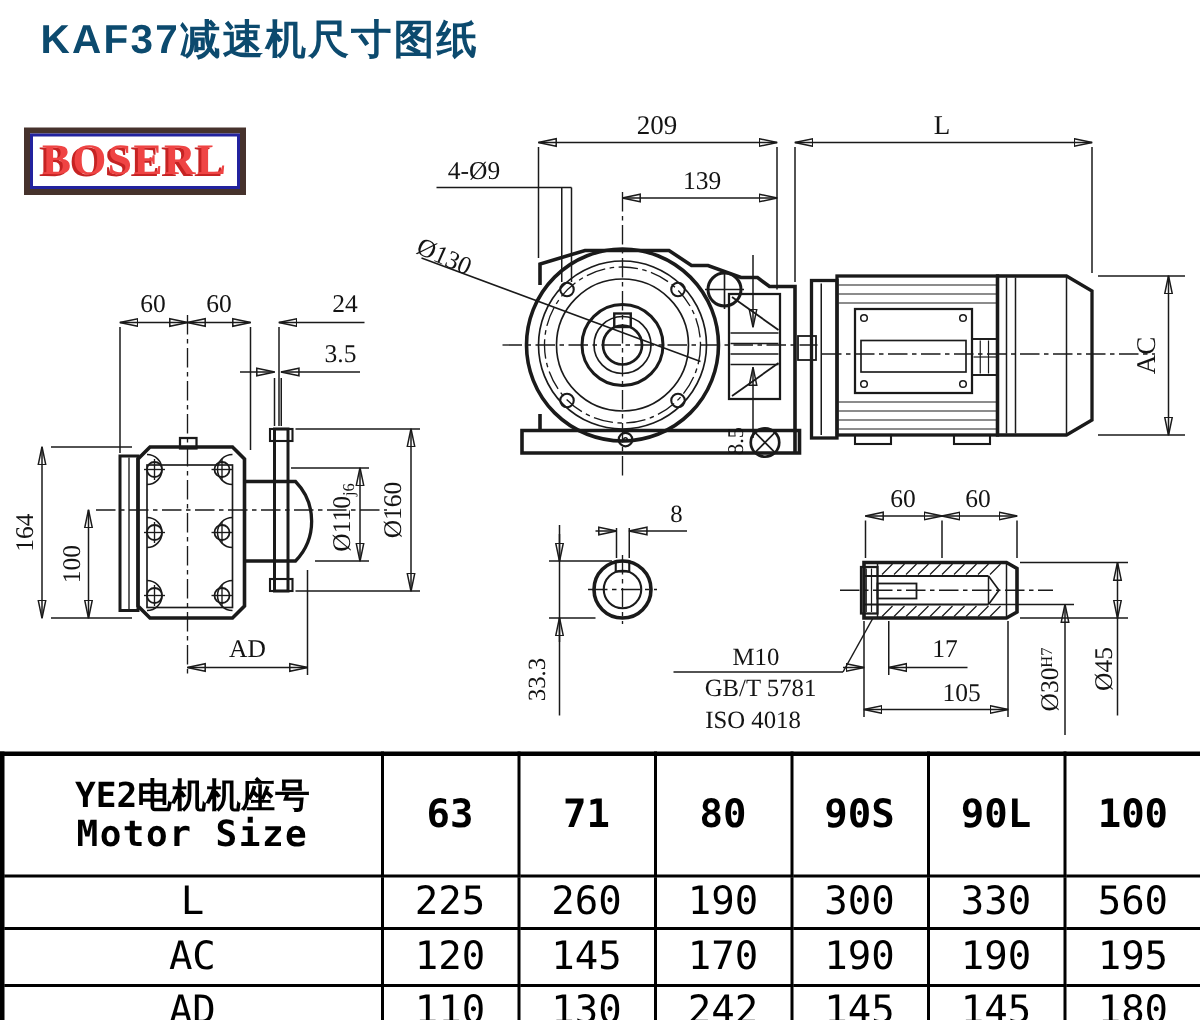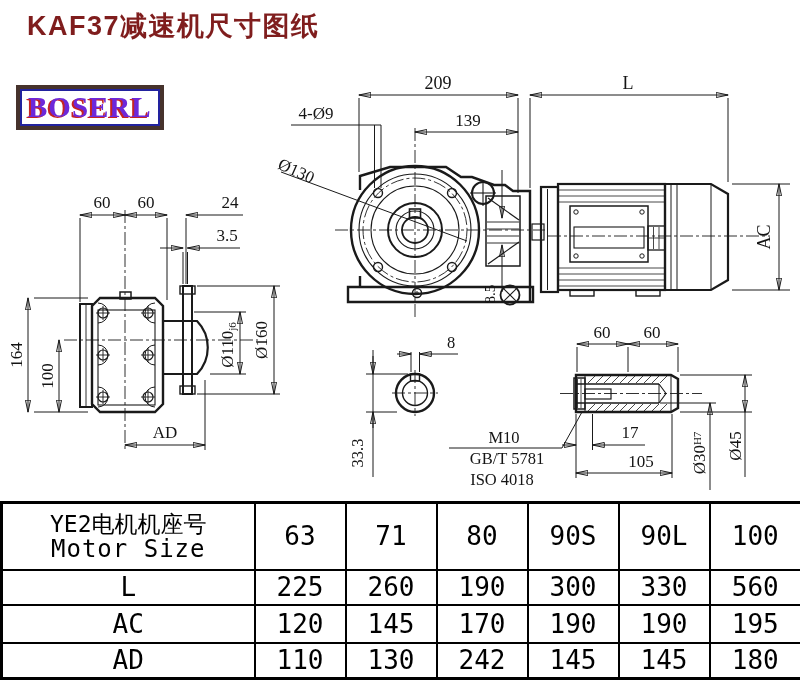--- a/index.html
+++ b/index.html
@@ -1,30 +1,30 @@
 <!DOCTYPE html>
 <html><head>
 <meta charset="utf-8">
 <style>
   html,body{margin:0;padding:0;background:#fff;}
   .page{position:relative;width:800px;height:680px;background:#fff;overflow:hidden;font-family:"Liberation Sans",sans-serif;}
-  .title{position:absolute;left:27px;top:8px;margin:0;font-size:27px;font-weight:bold;color:#7f1d1d;letter-spacing:1.5px;font-family:"Liberation Sans",sans-serif;}
+  .title{position:absolute;left:27px;top:8px;margin:0;font-size:27px;font-weight:bold;color:#0c4a6e;letter-spacing:1.5px;font-family:"Liberation Sans",sans-serif;}
   .logo{position:absolute;left:16px;top:85px;border:4px solid #46322c;background:#fff;}
-  .logo-inner{display:block;border:2px solid #22229e;padding:0 6px;font-family:"Liberation Serif",serif;font-weight:bold;font-size:29px;line-height:33px;color:#6d28d9;text-shadow:-2px 1px 0 #c62323;letter-spacing:1px;}
+  .logo-inner{display:block;border:2px solid #22229e;padding:0 6px;font-family:"Liberation Serif",serif;font-weight:bold;font-size:29px;line-height:33px;color:#ef4444;text-shadow:-2px 1px 0 #c62323;letter-spacing:1px;}
   svg.drawing{position:absolute;left:0;top:0;}
   svg.drawing line,svg.drawing path,svg.drawing rect,svg.drawing circle{stroke:#1a1a1a;fill:none;}
   svg.drawing .cl{stroke-width:0.9;stroke-dasharray:13 3 3 3;}
   svg.drawing text{fill:#141414;stroke:none;font-family:"Liberation Serif",serif;font-size:17px;text-anchor:middle;}
   svg.drawing text.big{font-size:18px;}
   svg.drawing text.sm{font-size:15px;}
   svg.drawing text.note{font-size:16.5px;}
   .dim-table{position:absolute;left:0;top:501px;width:800px;height:179px;border-collapse:collapse;table-layout:fixed;
     font-family:"DejaVu Sans Mono","Liberation Mono",monospace;text-align:center;color:#000;border:3px solid #000;}
   .dim-table td{border:2.2px solid #000;padding:0;vertical-align:middle;}
-  .dim-table tr.rh{height:67px;}
+  .dim-table tr.rh{height:81px;font-weight:bold;}
   .dim-table tr.r1{height:35px;}
   .dim-table tr.r2{height:38px;}
   .dim-table tr.r3{height:36px;}
   .dim-table td{font-size:26px;}
   .hc1{font-size:23px;line-height:26px;}
   .hc2{font-size:24px;line-height:24px;letter-spacing:1px;}
 </style>
 </head>
 <body>
 

